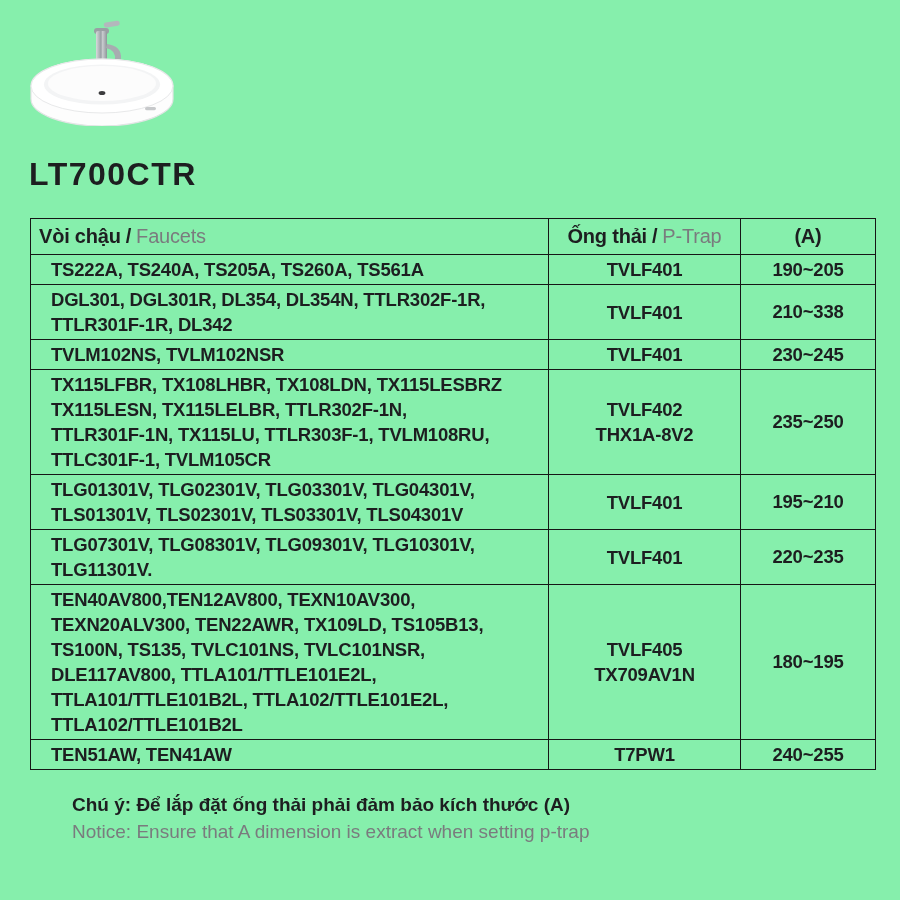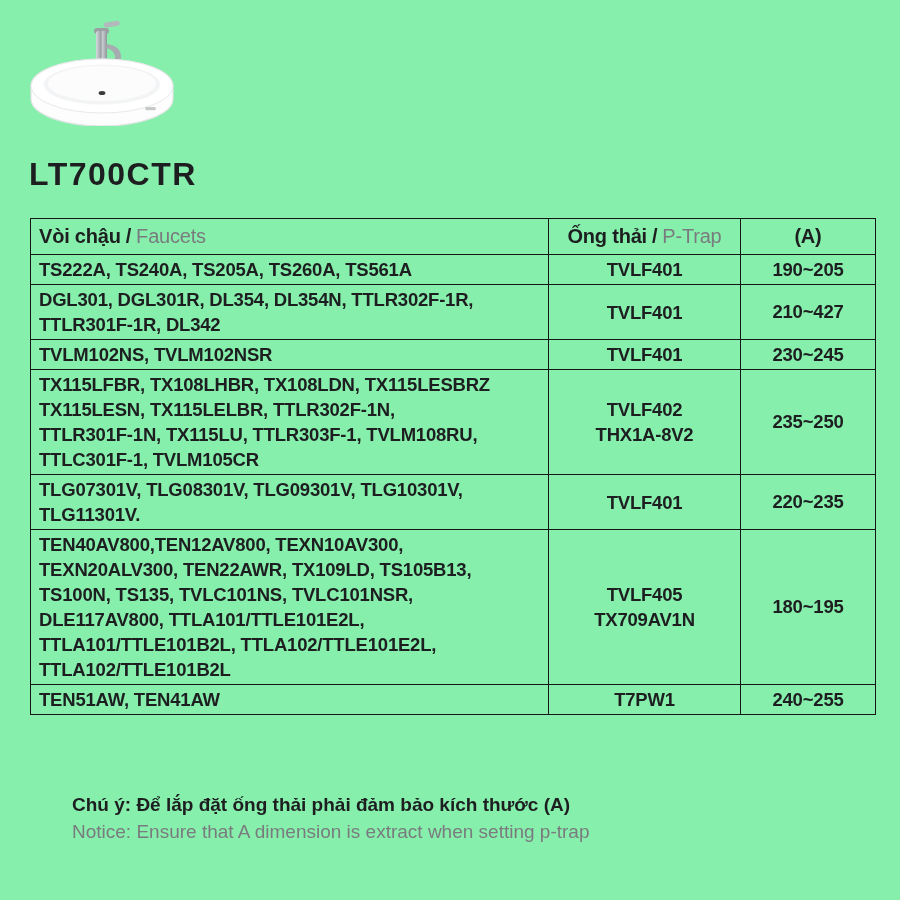--- a/index.html
+++ b/index.html
@@ -35,21 +35,21 @@
     border: 1.5px solid var(--border, #161616);
     font-size: 18.5px; font-weight: bold; letter-spacing: -0.2px;
     color: var(--dark, #1d1e20);
   }
   table.spec th { height: 31px; font-size: 20px; }
   th.h-faucets { text-align: left; padding: 2px 8px; }
   th.h-ptrap, th.h-a { text-align: center; padding: 2px 4px; }
   .sep { margin: 0 5px; font-weight: bold; }
   .lang-en { color: var(--gray, #7a7b7e); font-weight: normal; }
   td.c-faucets {
-    text-align: left; padding: 2px 8px; vertical-align: middle;
+    text-align: left; padding: 2px 20px; vertical-align: middle;
     white-space: pre-line; line-height: 25px;
   }
   td.c-ptrap {
     text-align: center; vertical-align: middle;
     white-space: pre-line; line-height: 25px; padding: 2px 4px;
   }
   td.c-a { text-align: center; vertical-align: middle; padding: 2px 4px; }
 
   
   .notice { position: absolute; left: 30px; top: 791px; line-height: 27px; margin-left: 42px; }
@@ -111,35 +111,41 @@
     <tbody>
         <tr>
       <td class="c-faucets">TS222A, TS240A, TS205A, TS260A, TS561A</td>
       <td class="c-ptrap">TVLF401</td>
       <td class="c-a">190~205</td>
     </tr>
         <tr>
       <td class="c-faucets">DGL301, DGL301R, DL354, DL354N, TTLR302F-1R,
 TTLR301F-1R, DL342</td>
       <td class="c-ptrap">TVLF401</td>
-      <td class="c-a">210~427</td>
+      <td class="c-a">210~338</td>
     </tr>
         <tr>
       <td class="c-faucets">TVLM102NS, TVLM102NSR</td>
       <td class="c-ptrap">TVLF401</td>
       <td class="c-a">230~245</td>
     </tr>
         <tr>
       <td class="c-faucets">TX115LFBR, TX108LHBR, TX108LDN, TX115LESBRZ
 TX115LESN, TX115LELBR, TTLR302F-1N,
 TTLR301F-1N, TX115LU, TTLR303F-1, TVLM108RU,
 TTLC301F-1, TVLM105CR</td>
       <td class="c-ptrap">TVLF402
 THX1A-8V2</td>
       <td class="c-a">235~250</td>
+    </tr>
+        <tr>
+      <td class="c-faucets">TLG01301V, TLG02301V, TLG03301V, TLG04301V,
+TLS01301V, TLS02301V, TLS03301V, TLS04301V</td>
+      <td class="c-ptrap">TVLF401</td>
+      <td class="c-a">195~210</td>
     </tr>
         <tr>
       <td class="c-faucets">TLG07301V, TLG08301V, TLG09301V, TLG10301V,
 TLG11301V.</td>
       <td class="c-ptrap">TVLF401</td>
       <td class="c-a">220~235</td>
     </tr>
         <tr>
       <td class="c-faucets">TEN40AV800,TEN12AV800, TEXN10AV300,
 TEXN20ALV300, TEN22AWR, TX109LD, TS105B13,

